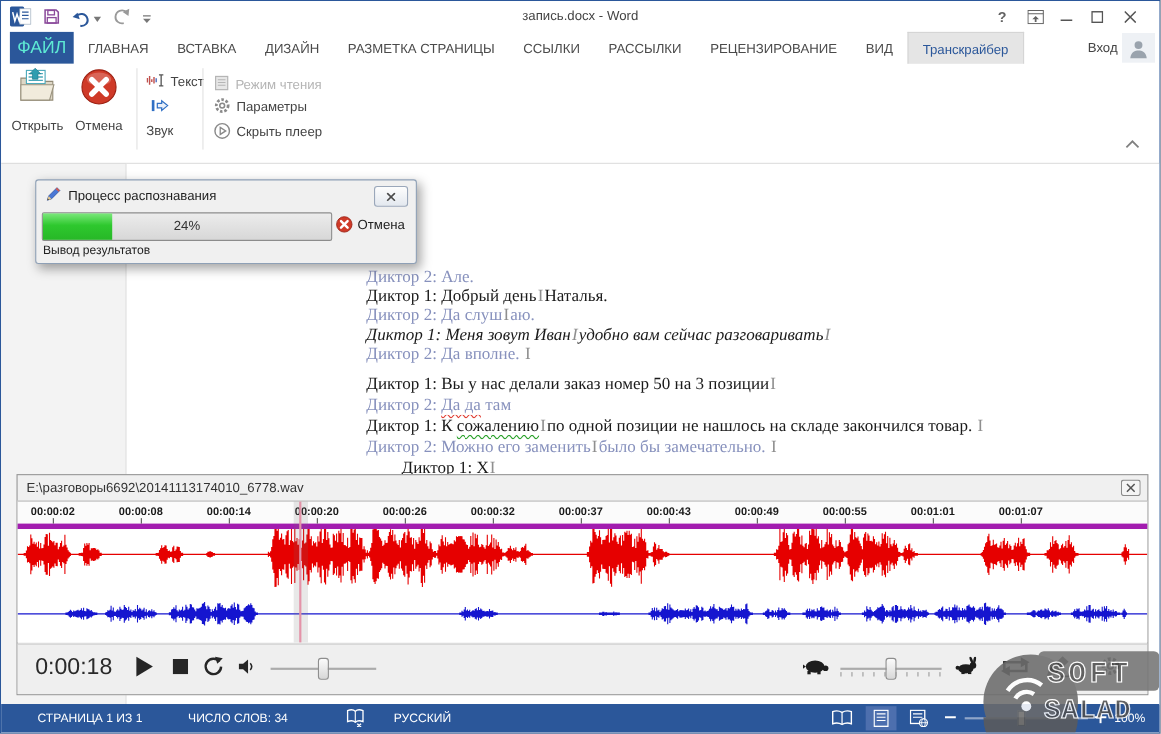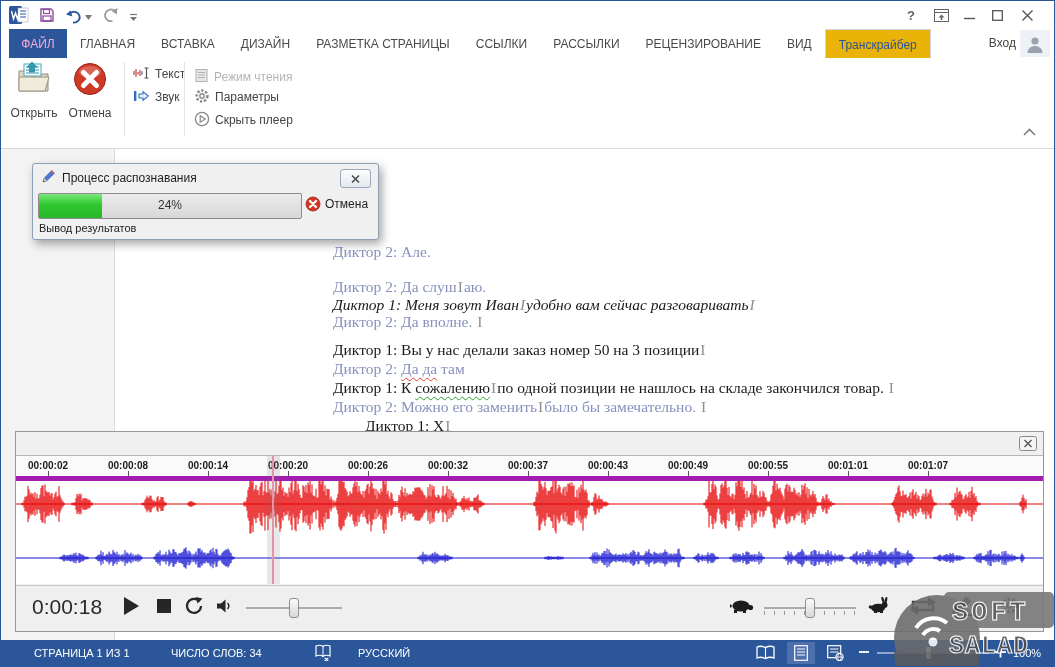--- a/index.html
+++ b/index.html
@@ -5,24 +5,24 @@
   html,body{margin:0;padding:0;background:#888;}
   #win{position:relative;width:1055px;height:667px;background:#fff;border:1px solid #2b579a;box-sizing:border-box;font-family:"Liberation Sans",sans-serif;overflow:hidden;}
   .abs{position:absolute;}
   
   #titlebar{position:absolute;left:0;top:0;width:100%;height:28px;background:#fff;}
   .qat{position:absolute;top:4px;display:flex;align-items:center;}
   #wintitle{position:absolute;top:6px;left:0;width:100%;text-align:center;font-size:12px;color:#444;}
   .winctl{position:absolute;top:4px;width:26px;height:20px;display:flex;align-items:center;justify-content:center;color:#636363;font-size:13px;}
   
   #tabrow{position:absolute;left:0;top:28px;width:100%;height:29px;background:#fff;}
-  #filetab{position:absolute;left:8px;top:0;width:58px;height:29px;background:#2b579a;color:#f9a8d4;font-size:12px;display:flex;align-items:center;justify-content:center;}
+  #filetab{position:absolute;left:8px;top:0;width:58px;height:29px;background:#2b579a;color:#5eead4;font-size:16px;display:flex;align-items:center;justify-content:center;}
   #tabs{position:absolute;left:66px;top:0;height:29px;display:flex;}
   .tab{height:29px;display:flex;align-items:center;padding:0 13px;font-size:12px;color:#4a4a4a;white-space:nowrap;}
-  .tab.active{background:#eab308;border:1px solid #d5d5d5;border-bottom:none;color:#2b579a;height:30px;box-sizing:border-box;}
+  .tab.active{background:#e5e5e5;border:1px solid #d5d5d5;border-bottom:none;color:#2b579a;height:30px;box-sizing:border-box;}
   #signin{position:absolute;right:38px;top:7px;font-size:12px;color:#444;}
   #avatarbox{position:absolute;right:4px;top:1px;width:30px;height:27px;background:#eef1f5;display:flex;align-items:center;justify-content:center;}
   
   #ribbon{position:absolute;left:0;top:57px;width:100%;height:91px;background:#fff;border-bottom:1px solid #d9d9d9;box-sizing:border-box;}
   .bigbtn{position:absolute;top:3px;width:54px;height:76px;display:flex;flex-direction:column;align-items:center;justify-content:flex-start;}
   .bigbtn .lbl{font-size:12px;color:#444;margin-top:5px;}
   .smallbtn{position:absolute;display:flex;align-items:center;gap:5px;font-size:12px;color:#444;height:18px;}
   .smallbtn.disabled{color:#b5b5b5;}
   .vsep{position:absolute;top:4px;height:74px;width:1px;background:#e2e2e2;}
   #collapse{position:absolute;right:18px;bottom:8px;}
@@ -109,20 +109,21 @@
             <polygon points="15.5,1 14.8,7.5 9.5,4" fill="#9a9a9a"></polygon>
           </svg>
       </span>
       <span>
         <svg width="9" height="9" viewBox="0 0 9 9">
             <line x1="1" y1="1.5" x2="8" y2="1.5" stroke="#777" stroke-width="1.2"></line>
             <polygon points="1,4 8,4 4.5,8" fill="#777"></polygon>
           </svg>
       </span>
     </div>
+    <div id="wintitle">запись.docx - Word</div>
     <div class="winctl" style="right:130px;font-weight:bold;">?</div>
     <div class="winctl" style="right:100px;">
       <svg width="15" height="13" viewBox="0 0 15 13">
           <rect x="0.5" y="0.5" width="14" height="12" fill="none" stroke="#636363" stroke-width="1"></rect>
           <line x1="0.5" y1="3.5" x2="14.5" y2="3.5" stroke="#636363" stroke-width="1"></line>
           <polygon points="7.5,5.5 10.5,8.5 8.3,8.5 8.3,11 6.7,11 6.7,8.5 4.5,8.5" fill="#636363"></polygon>
         </svg>
     </div>
     <div class="winctl" style="right:72px;">
       <svg width="11" height="11" viewBox="0 0 11 11">
@@ -194,21 +195,21 @@
     <div class="smallbtn" style="left:132px;top:7px;">
       <span>
         <svg width="17" height="16" viewBox="0 0 17 16">
             <path d="M1 8 v0 M1 6 v4 M3 4 v8 M5 7 v2.6 M7 5 v6" stroke="#c0504d" stroke-width="1.3" fill="none"></path>
             <path d="M9 6.2 v3.6" stroke="#4f6fc0" stroke-width="1.3"></path>
             <path d="M11.5 3 h4 M13.5 3 v10 M11.5 13 h4" stroke="#555" stroke-width="1.2" fill="none"></path>
           </svg>
       </span>
       <span>Текст</span>
     </div>
-    <div class="smallbtn" style="left:132px;top:30px;">
+    <div class="smallbtn" style="left:132px;top:30px;flex-direction:column;">
       <span>
         <svg width="17" height="16" viewBox="0 0 17 16">
             <rect x="1" y="3" width="2.4" height="10" fill="#2f6fc4"></rect>
             <polygon points="6,6 10,6 10,3.6 15.4,8 10,12.4 10,10 6,10" fill="#e9f0fa" stroke="#2f6fc4" stroke-width="1.1"></polygon>
           </svg>
       </span>
       <span>Звук</span>
     </div>
     <div class="vsep" style="left:183px;"></div>
 
@@ -245,20 +246,21 @@
       <svg width="13" height="8" viewBox="0 0 13 8">
           <polyline points="1,7 6.5,1.5 12,7" fill="none" stroke="#808080" stroke-width="1.6"></polyline>
         </svg>
     </div>
   </div>
 
   <div id="docarea">
     <div id="page">
       <div id="doctext">
           <div class="dline sp2" style="top: 94px; left: 0px;"><span>Диктор 2: Але.</span></div>
+          <div class="dline sp1" style="top: 111.5px; left: 0px;"><span>Диктор 1: Добрый день</span><span class="cursor-mark">I</span><span>Наталья.</span></div>
           <div class="dline sp2" style="top: 129px; left: 0px;"><span>Диктор 2: Да слуш</span><span class="cursor-mark">I</span><span>аю.</span></div>
           <div class="dline sp1" style="top: 146.5px; left: 0px; font-style: italic;"><span>Диктор 1: Меня зовут Иван</span><span class="cursor-mark">I</span><span>удобно вам сейчас разговаривать</span><span class="cursor-mark">I</span></div>
           <div class="dline sp2" style="top: 164px; left: 0px;"><span>Диктор 2: Да вполне. </span><span class="cursor-mark">I</span></div>
           <div class="dline sp1" style="top: 192px; left: 0px;"><span>Диктор 1: Вы у нас делали заказ номер 50 на 3 позиции</span><span class="cursor-mark">I</span></div>
           <div class="dline sp2" style="top: 211px; left: 0px;"><span>Диктор 2: </span><span class="wavy-red">Да да</span><span> там</span></div>
           <div class="dline sp1" style="top: 230px; left: 0px;"><span>Диктор 1: К </span><span class="wavy-green">сожалению</span><span class="cursor-mark">I</span><span>по одной позиции не нашлось на складе закончился товар. </span><span class="cursor-mark">I</span></div>
           <div class="dline sp2" style="top: 249px; left: 0px;"><span>Диктор 2: Можно его заменить</span><span class="cursor-mark">I</span><span>было бы замечательно. </span><span class="cursor-mark">I</span></div>
           <div class="dline sp1" style="top: 268px; left: 0px; margin-left: 32px;"><span>Диктор 1: Х</span><span class="cursor-mark">I</span></div>
         </div>
     </div>
@@ -289,20 +291,21 @@
       <svg width="16" height="16" viewBox="0 0 16 16">
           <circle cx="8" cy="8" r="7" fill="#cf3a28" stroke="#9c2113" stroke-width="0.8"></circle>
           <path d="M5 5 L11 11 M11 5 L5 11" stroke="#fff" stroke-width="2.2" stroke-linecap="round"></path>
         </svg>
       <span>Отмена</span>
     </div>
     <div id="dlg-status">Вывод результатов</div>
   </div>
 
   <div id="player">
+    <div id="pfile">E:\разговоры6692\20141113174010_6778.wav</div>
     <div id="pclose">
       <svg width="18" height="15" viewBox="0 0 18 15">
           <rect x="0.5" y="0.5" width="17" height="14" rx="2" fill="#f4f4f4" stroke="#8a8a8a"></rect>
           <path d="M5.5 4 L12.5 11 M12.5 4 L5.5 11" stroke="#555" stroke-width="1.4"></path>
         </svg>
     </div>
     <div id="ruler">
         <div class="rlabel" style="left: 32px;">00:00:02</div>
         <div class="rtick" style="left: 32px;"></div>
         <div class="rlabel" style="left: 112px;">00:00:08</div>

